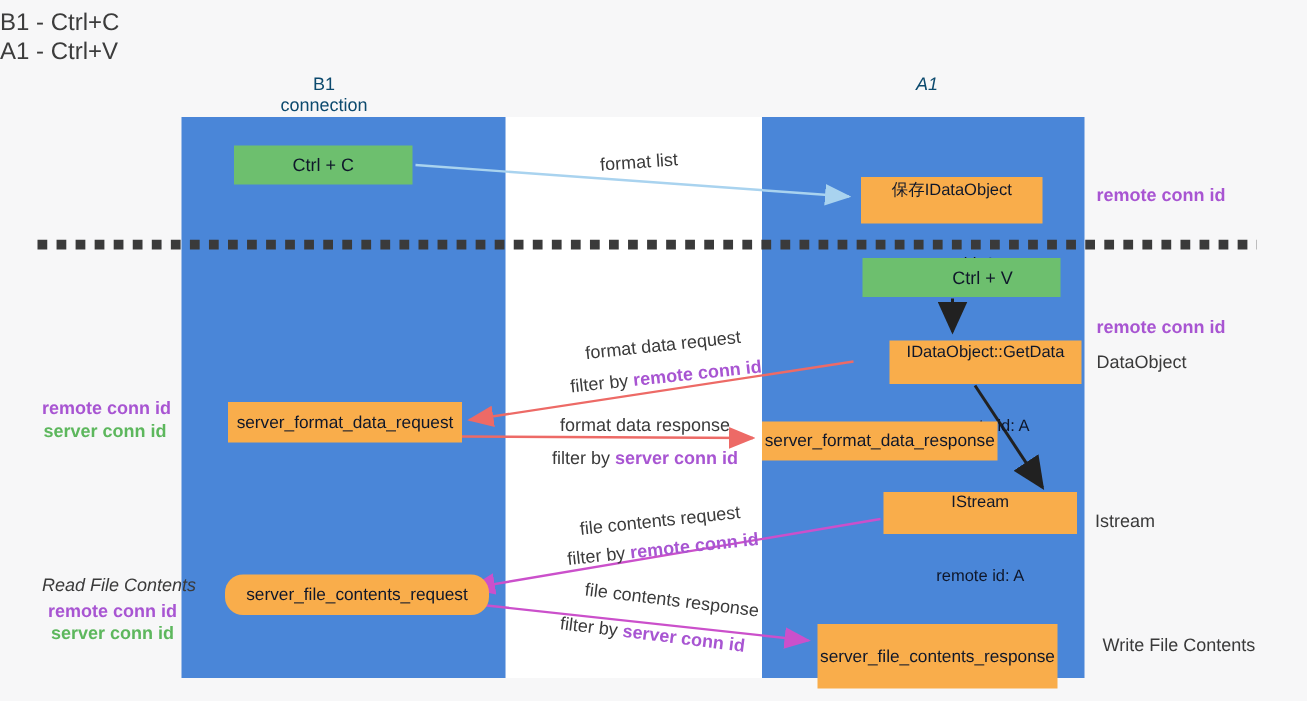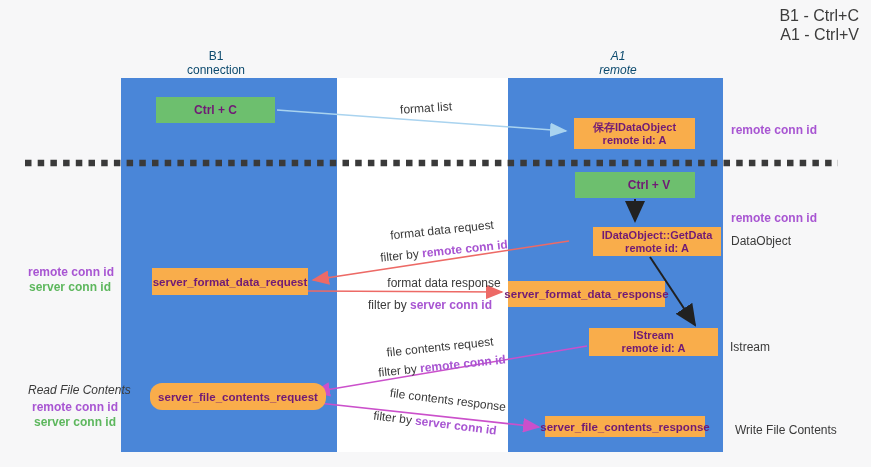--- a/index.html
+++ b/index.html
@@ -4,27 +4,27 @@
 <style>
   html,body{margin:0;padding:0;background:#f7f7f8;}
   .canvas{
     position:relative;width:871px;height:467px;background:#f7f7f8;
     font-family:"Liberation Sans",sans-serif;overflow:hidden;color:#3a3a3a;
   }
   .lane-gap{position:absolute;left:337px;top:78px;width:171px;height:374px;background:#ffffff;}
   .col{position:absolute;top:78px;height:374px;background:#4a86d8;}
   .col.left{left:121px;width:216px;}
   .col.right{left:508px;width:215px;}
-  .title{position:absolute;left:0;right:12px;top:6px;text-align:right;font-size:16px;line-height:19px;color:#3c3c3c;padding-left:24px;}
+  .title{position:absolute;left:0;right:12px;top:6px;text-align:left;font-size:16px;line-height:19px;color:#3c3c3c;}
   .colhead{position:absolute;top:49px;width:120px;text-align:center;font-size:12px;line-height:14px;color:#0c4a6e;}
   .node{position:absolute;display:flex;flex-direction:column;align-items:center;justify-content:center;
-        color:#701a75;text-align:left;box-sizing:border-box;font-weight:bold;}
+        color:#0f172a;text-align:left;box-sizing:border-box;}
   .node.green{background:#6dbf6e;font-size:12px;}
   .node.orange{background:#f9ad4b;font-size:11.5px;}
-  .node .l{line-height:13px;font-size:11px;white-space:nowrap;}
+  .node .l{line-height:13px;font-size:11px;white-space:nowrap;margin-top:36px;}
   .lbl{position:absolute;white-space:nowrap;font-size:12px;color:#3a3a3a;}
   .mid{transform-origin:center;}
   .purple{color:#a855d2;font-weight:bold;}
   .greentx{color:#5db75d;font-weight:bold;}
   svg.arrows{position:absolute;left:0;top:0;z-index:2;pointer-events:none;}
   .layer-nodes{position:absolute;left:0;top:0;width:100%;height:100%;z-index:3;}
 </style>
 </head>
 <body>
 
@@ -38,21 +38,20 @@
     <div>B1 - Ctrl+C</div>
     <div>A1 - Ctrl+V</div>
   </div>
 
   <div class="colhead" style="left:156px;">
     <div>B1</div>
     <div>connection</div>
   </div>
   <div class="colhead" style="left:558px;font-style:italic;">
     <div>A1</div>
-    <div>remote</div>
   </div>
 
   <svg class="arrows" width="871" height="467" viewBox="0 0 871 467">
     <defs>
       <marker id="ah-blue" markerWidth="11" markerHeight="9" refX="10" refY="4.5" orient="auto">
         <path d="M0,0 L11,4.5 L0,9 z" fill="#a9d3ef"></path>
       </marker>
       <marker id="ah-black" markerWidth="11" markerHeight="10" refX="10" refY="5" orient="auto">
         <path d="M0,0 L11,5 L0,10 z" fill="#212121"></path>
       </marker>
@@ -85,21 +84,21 @@
 
     <div class="node green" style="left:156px;top:97px;width:119px;height:26px;">
       <span>Ctrl + C</span>
     </div>
 
     <div class="node orange" style="left:574px;top:118px;width:121px;height:31px;">
       <span class="l">保存IDataObject</span>
       <span class="l">remote id: A</span>
     </div>
 
-    <div class="node green" style="left:575px;top:172px;width:120px;height:26px;padding-left:28px;">
+    <div class="node green" style="left:575px;top:172px;width:132px;height:26px;padding-left:28px;">
       <span>Ctrl + V</span>
     </div>
 
     <div class="node orange" style="left:593px;top:227px;width:128px;height:29px;">
       <span class="l">IDataObject::GetData</span>
       <span class="l">remote id: A</span>
     </div>
 
     <div class="node orange" style="left:152px;top:268px;width:156px;height:27px;">
       <span>server_format_data_request</span>
@@ -111,34 +110,34 @@
 
     <div class="node orange" style="left:589px;top:328px;width:129px;height:28px;">
       <span class="l">IStream</span>
       <span class="l">remote id: A</span>
     </div>
 
     <div class="node orange" style="left:150px;top:383px;width:176px;height:27px;border-radius:12px;">
       <span>server_file_contents_request</span>
     </div>
 
-    <div class="node orange" style="left:545px;top:416px;width:160px;height:21px;">
+    <div class="node orange" style="left:545px;top:416px;width:160px;height:43px;">
       <span>server_file_contents_response</span>
     </div>
 
     <div class="lbl mid" style="left:426px;top:108px;transform:translate(-50%,-50%) rotate(-4deg);">format list</div>
 
     <div class="lbl mid" style="left:442px;top:230px;transform:translate(-50%,-50%) rotate(-6deg);">format data request</div>
 
     <div class="lbl mid" style="left:444px;top:251px;transform:translate(-50%,-50%) rotate(-6deg);">
       <span>filter by</span>
       <span class="purple">remote conn id</span>
     </div>
 
-    <div class="lbl mid" style="left:430px;top:283px;transform:translate(-50%,-50%);margin-left:14px;">format data response</div>
+    <div class="lbl mid" style="left:430px;top:283px;transform:translate(-50%,-50%);">format data response</div>
 
     <div class="lbl mid" style="left:430px;top:305px;transform:translate(-50%,-50%);">
       <span>filter by</span>
       <span class="purple">server conn id</span>
     </div>
 
     <div class="lbl mid" style="left:440px;top:347px;transform:translate(-50%,-50%) rotate(-6deg);">file contents request</div>
 
     <div class="lbl mid" style="left:442px;top:366px;transform:translate(-50%,-50%) rotate(-6deg);">
       <span>filter by</span>

